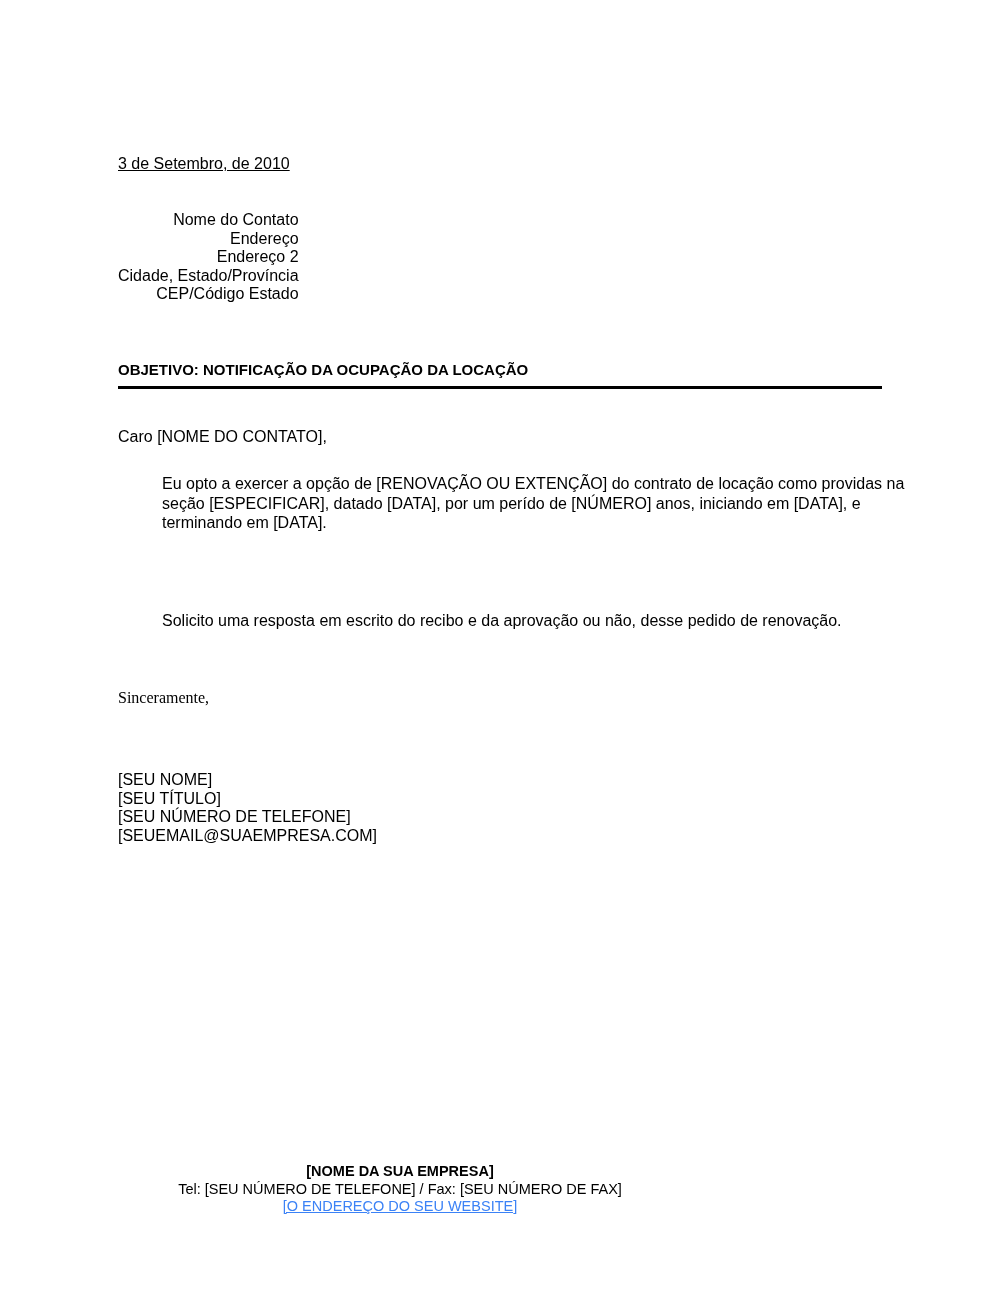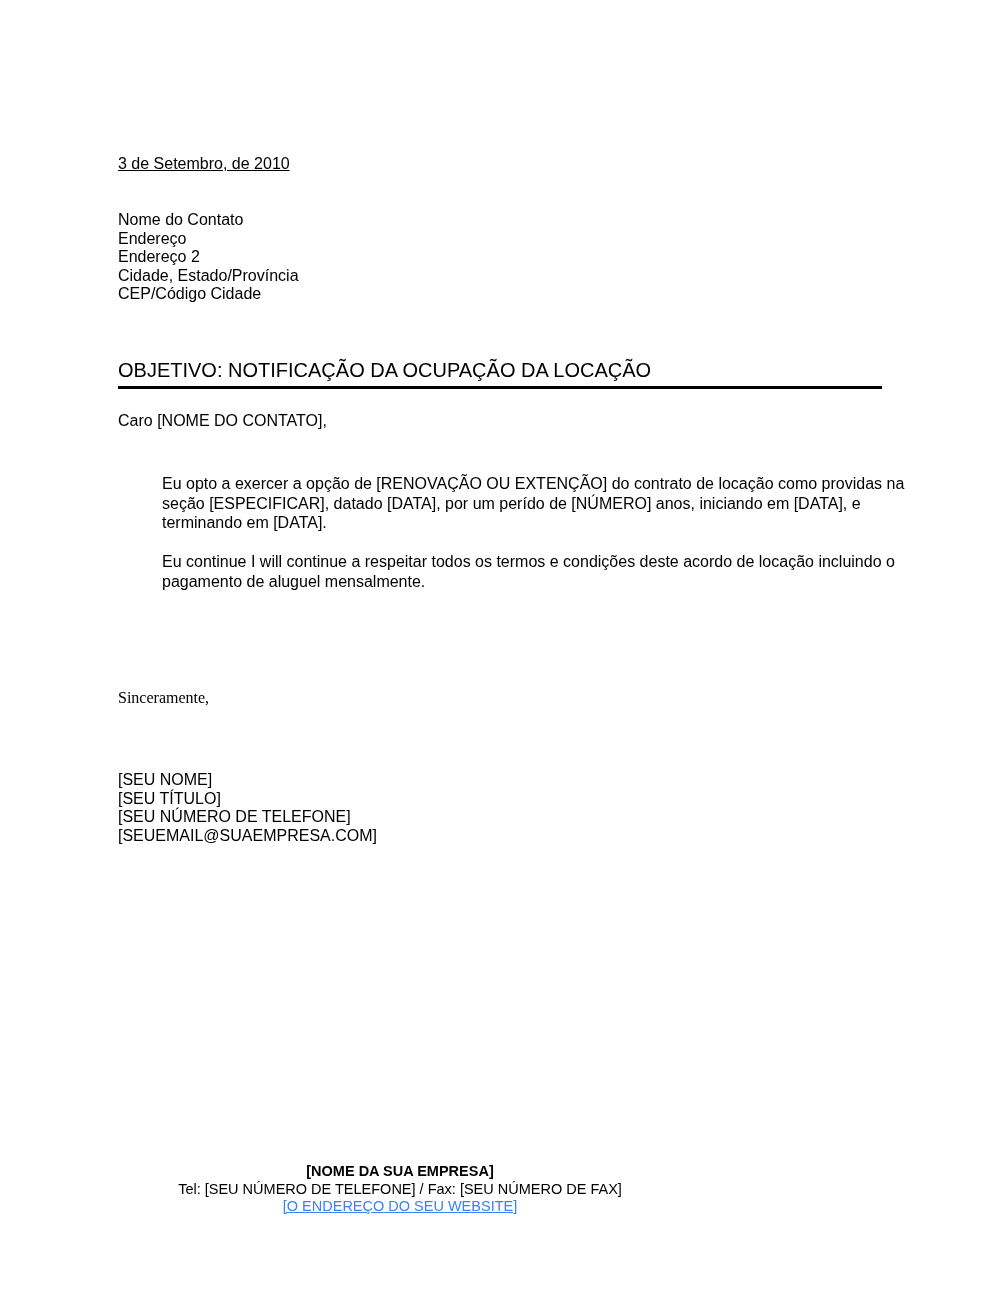--- a/index.html
+++ b/index.html
@@ -18,36 +18,36 @@
     }
     .page {
       position: absolute;
       left: 0; top: 0;
       width: 1000px; height: 1290px;
       background: #ffffff;
     }
     .abs { position: absolute; left: 118px; }
     .line { line-height: 18.6px; white-space: nowrap; }
     .date { top: 155px; text-decoration: underline; }
-    .address { top: 211px; }
+    .address { top: 211px; text-align: right; }
     .subject {
       top: 361px;
-      font-weight: normal;
-      font-size: 20px;
+      font-weight: bold;
+      font-size: 15px;
       letter-spacing: 0;
     }
     .rule {
       position: absolute;
       left: 118px;
       top: 386px;
       width: 764px;
       height: 3px;
       background: #000000;
     }
-    .greeting { top: 412px; text-align: center; }
+    .greeting { top: 428px; text-align: center; }
     .para {
       width: 770px;
       line-height: 19.5px;
       margin-left: 44px;
     }
     .p1 { top: 474px; }
     .p2 { top: 552px; }
     .p3 { top: 611px; }
     .closing { top: 689px; font-family: Liberation Serif, serif; }
     .signature { top: 762px; margin-top: 9px; }
@@ -71,30 +71,30 @@
 
 <div class="page">
 
   <div class="abs line date">3 de Setembro, de 2010</div>
 
   <div class="abs address">
     <div class="line">Nome do Contato</div>
     <div class="line">Endereço</div>
     <div class="line">Endereço 2</div>
     <div class="line">Cidade, Estado/Província</div>
-    <div class="line">CEP/Código Cidade</div>
+    <div class="line">CEP/Código Estado</div>
   </div>
 
   <div class="abs line subject">OBJETIVO: NOTIFICAÇÃO DA OCUPAÇÃO DA LOCAÇÃO</div>
   <div class="rule"></div>
 
   <div class="abs line greeting">Caro [NOME DO CONTATO],</div>
 
   <div class="abs para p1">Eu opto a exercer a opção de [RENOVAÇÃO OU EXTENÇÃO] do contrato de locação como providas na seção [ESPECIFICAR], datado [DATA], por um perído de [NÚMERO] anos, iniciando em [DATA], e terminando em [DATA].</div>
-  <div class="abs para p2">Eu continue I will continue a respeitar todos os termos e condições deste acordo de locação incluindo o pagamento de aluguel mensalmente.</div>
+  <div class="abs para p3">Solicito uma resposta em escrito do recibo e da aprovação ou não, desse pedido de renovação.</div>
 
   <div class="abs line closing">Sinceramente,</div>
 
   <div class="abs signature">
     <div class="line">[SEU NOME]</div>
     <div class="line">[SEU TÍTULO]</div>
     <div class="line">[SEU NÚMERO DE TELEFONE]</div>
     <div class="line">[SEUEMAIL@SUAEMPRESA.COM]</div>
   </div>
 

